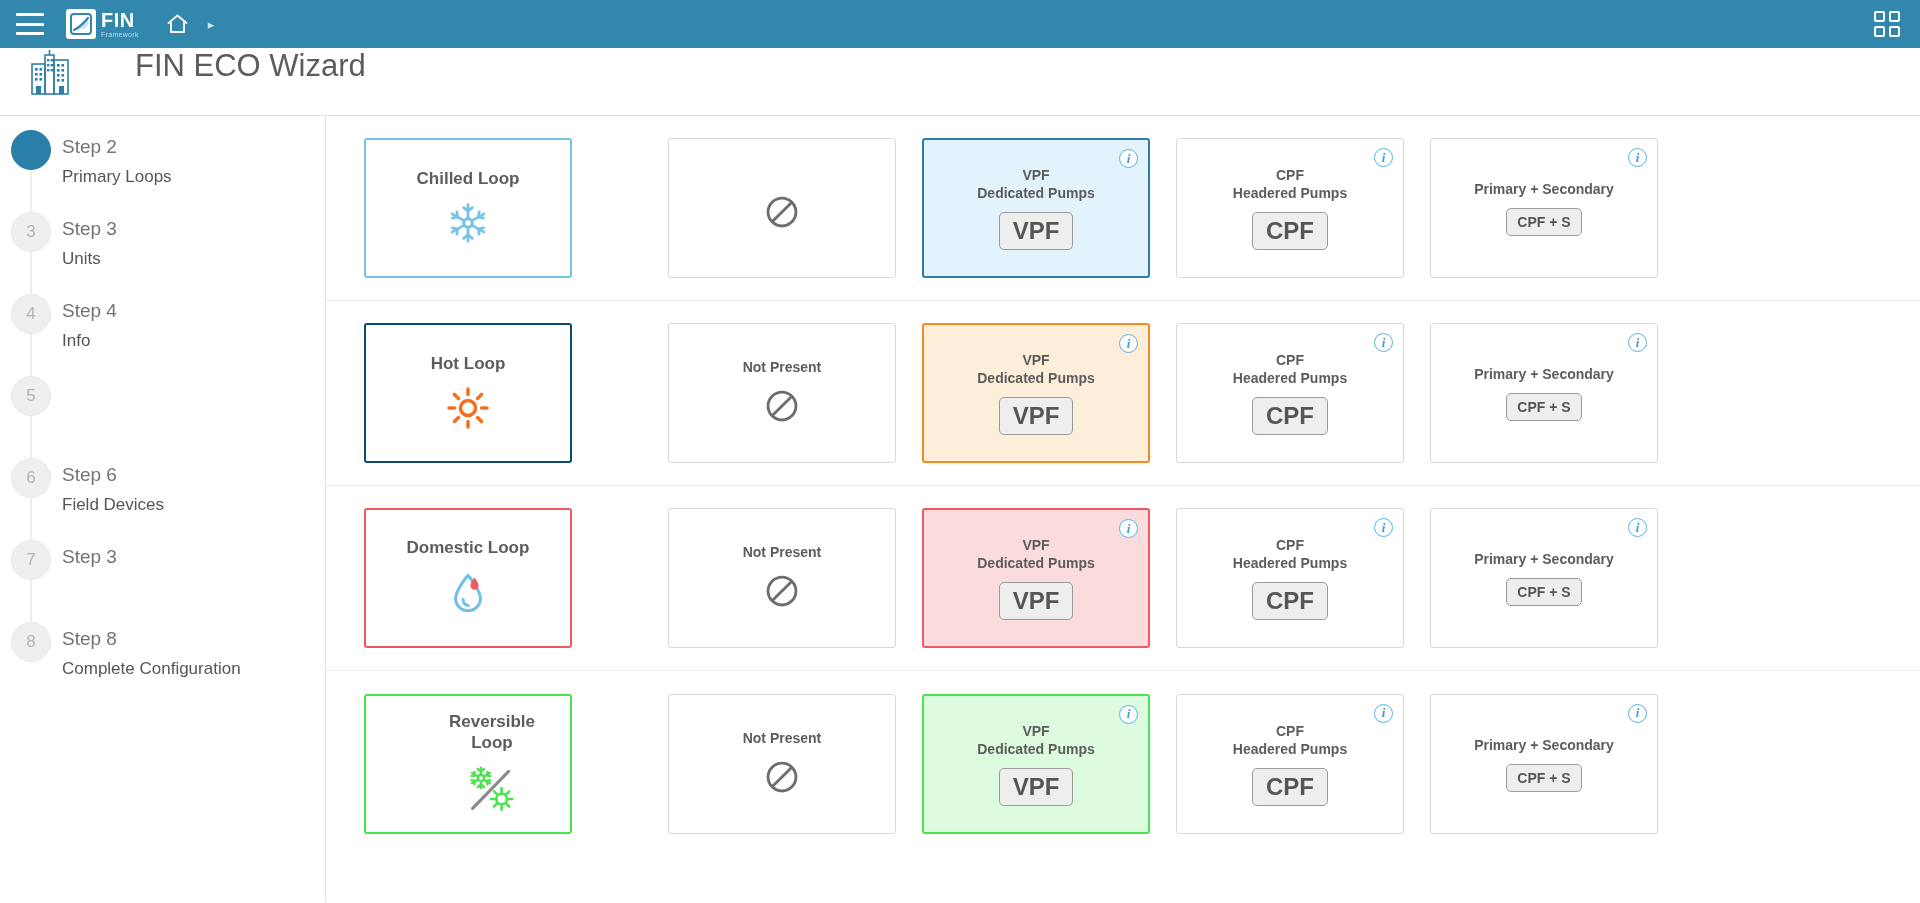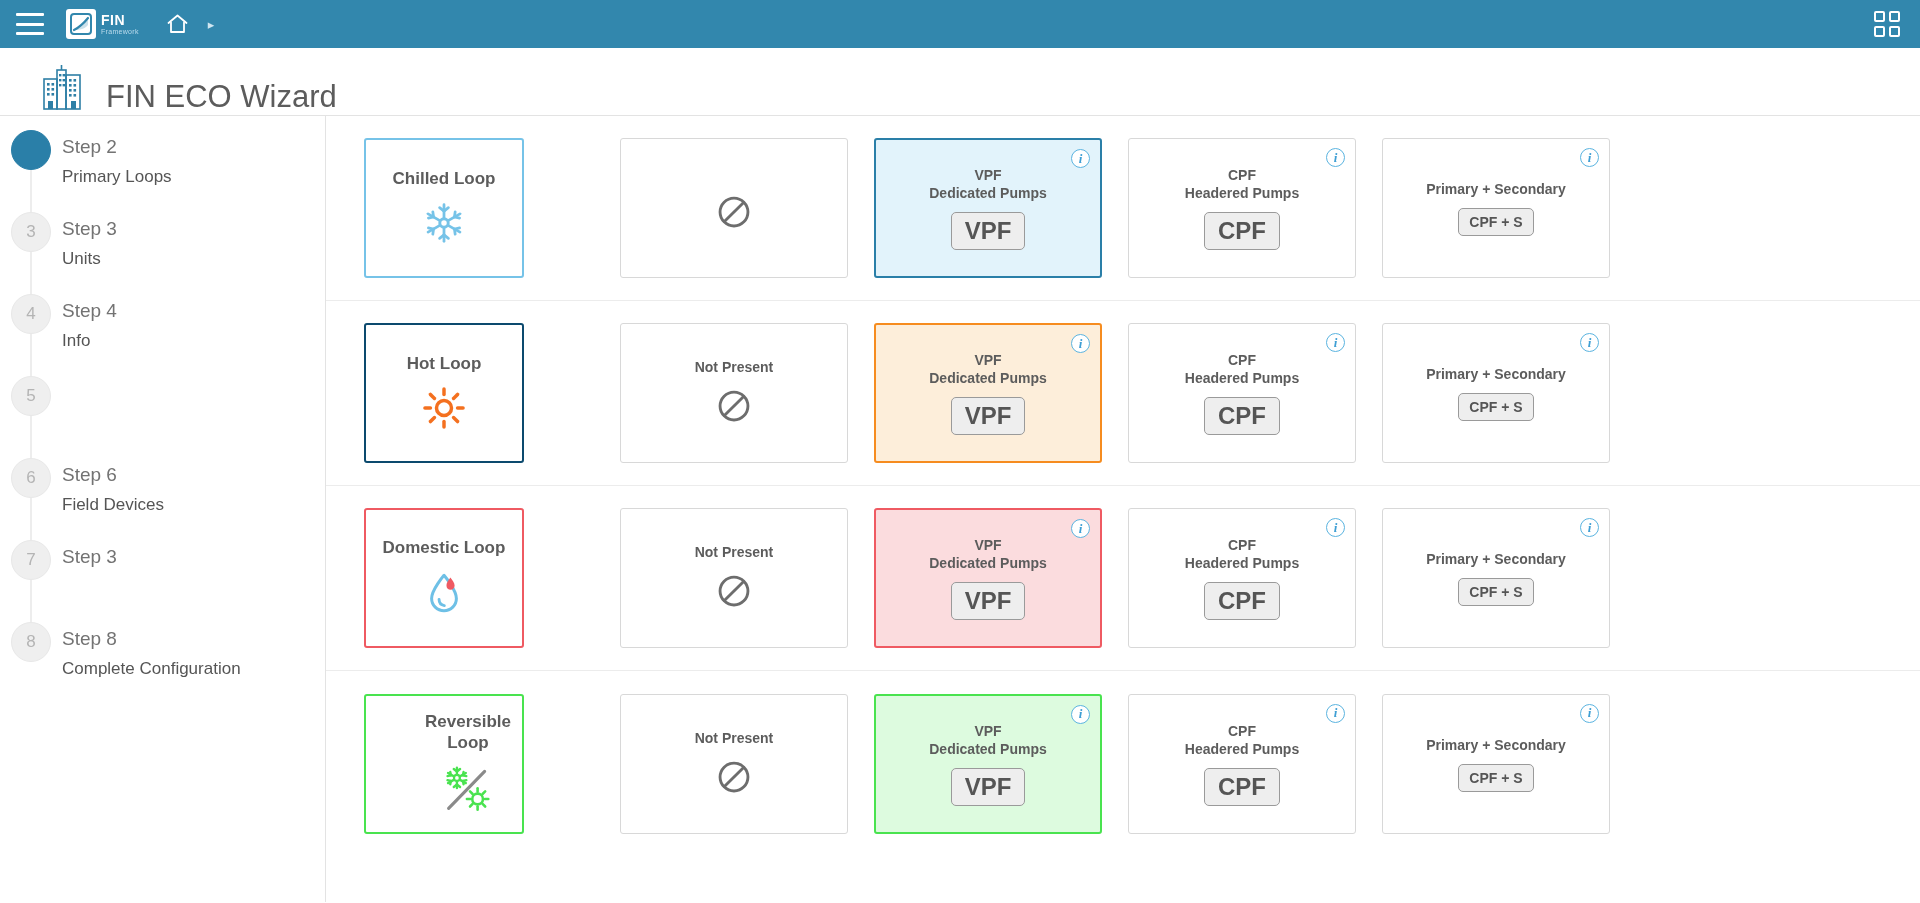--- a/index.html
+++ b/index.html
@@ -19,36 +19,37 @@
     position: relative;
   }
   .hamburger { width: 28px; height: 22px; display: flex; flex-direction: column;
     justify-content: space-between; cursor: pointer; margin-right: 22px; }
   .hamburger span { display:block; height: 3px; background: #ffffff; border-radius: 1px; width: 100%; }
 
   .fin-logo { display: flex; align-items: center; height: 30px; margin-right: 26px; cursor: pointer;}
   .fin-mark { width: 30px; height: 30px; background: #ffffff; border-radius: 3px;
     display: flex; align-items: center; justify-content: center; }
   .fin-text { margin-left: 5px; display:flex; flex-direction: column; line-height: 1; }
-  .fin-text .t1 { color:#fff; font-weight: bold; font-size: 14px; letter-spacing: .5px;}
+  .fin-text .t1 { color:#fff; font-weight: bold; font-size: 20px; letter-spacing: .5px;}
   .fin-text .t2 { color:#bcdced; font-size: 7px; letter-spacing: .3px; margin-top:1px;}
 
   .home-icon { margin-right: 18px; cursor: pointer; display:flex; align-items:center;}
   .crumb-arrow { color: #cfe6f1; font-size: 13px; cursor: pointer; }
   .grid-icon { position: absolute; right: 20px; top: 50%; transform: translateY(-50%);
      display: grid; grid-template-columns: 11px 11px; grid-template-rows: 11px 11px; gap: 4px; cursor: pointer;}
   .grid-icon i { display:block; border: 2px solid #ffffff; border-radius: 2px; }
 
   
   .pageheader {
     height: 68px; width: 100%;
-    display: flex; align-items: flex-end;
-    padding-left: 40px;
+    display: flex; align-items: flex-start;
+    padding-left: 28px;
     border-bottom: 1px solid #e3e3e3;
     background:#fff;
+    gap:41px;
   }
   .pageheader .bldg { margin-right: 22px; }
   .pageheader h1 {
     font-size: 31px; font-weight: normal; color: #5c5c5c;
   }
 
   
   .body-wrap { display: flex; height: calc(903px - 48px - 69px); }
 
   
@@ -96,21 +97,21 @@
 
   .card {
     background:#fff;
     border: 1px solid #d8d8d8;
     border-radius: 3px;
     position: relative;
     display: flex; flex-direction: column;
     align-items: center; justify-content: center;
     cursor: pointer;
   }
-  .card-loop { width: 160px; height: 140px; margin-right: 96px; }
+  .card-loop { width: 208px; height: 140px; margin-right: 96px; }
   .card-opt  { width: 228px; height: 140px; margin-right: 26px; }
 
   .card-title {
     font-size: 17px; font-weight: bold; color: #5c5c5c;
     text-align: center; line-height: 21px;
   }
   .card-opt .card-title { font-size: 14px; line-height: 18px; margin-bottom: 10px; padding: 0 26px;}
   .card-loop .card-title { margin-bottom: 12px; }
 
   .badge {

